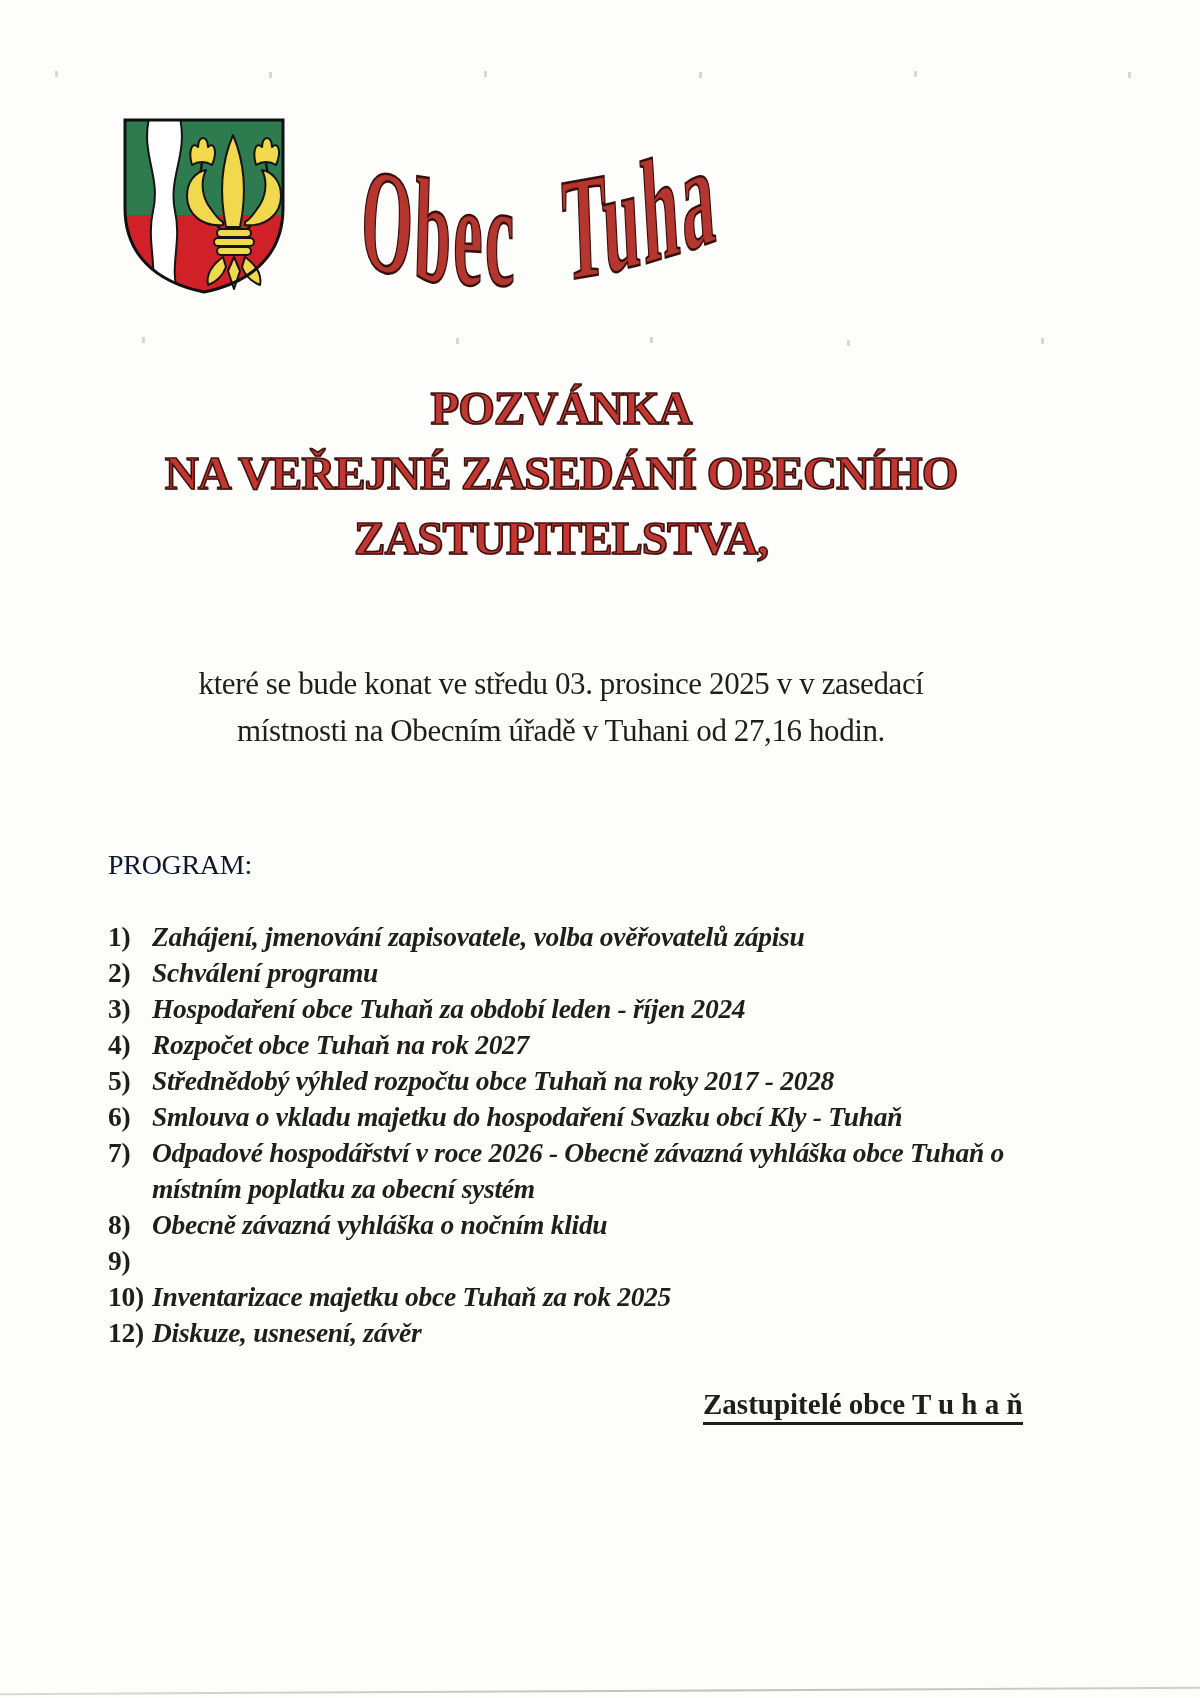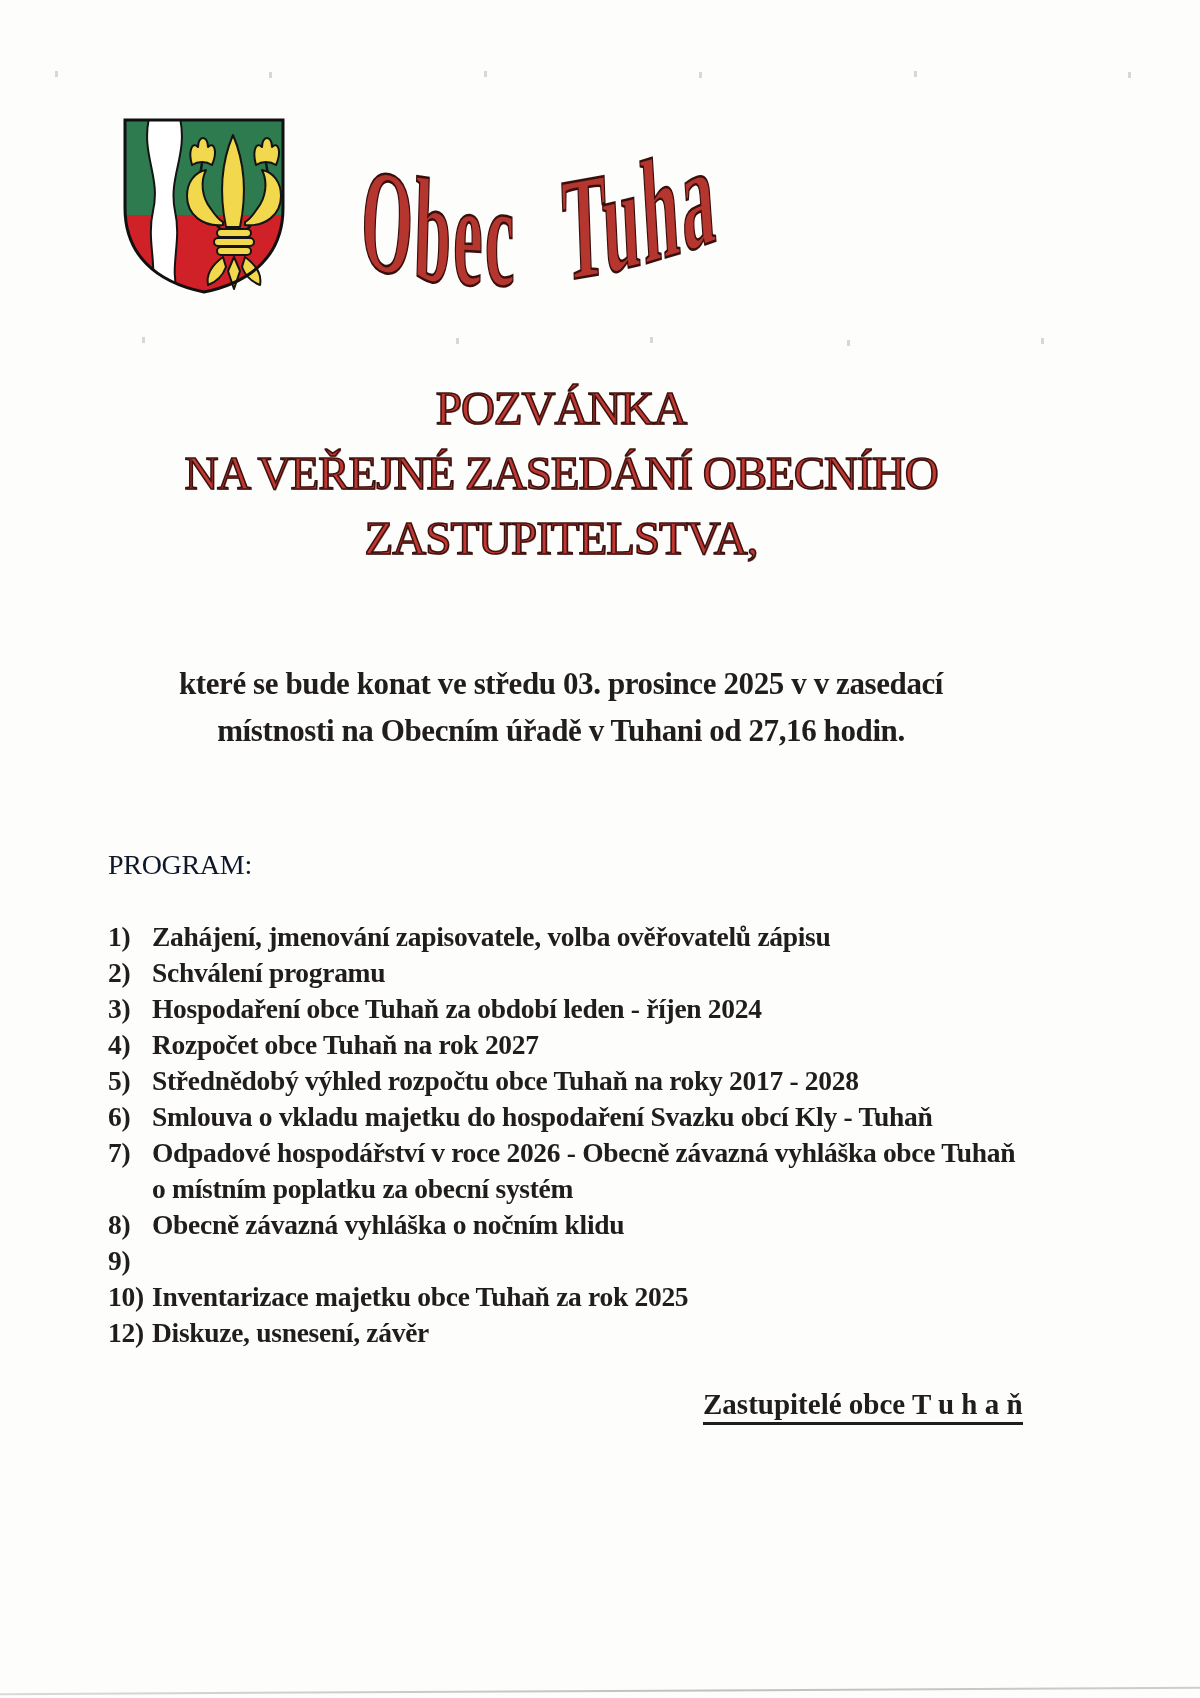--- a/index.html
+++ b/index.html
@@ -24,46 +24,46 @@
   }
   #logo-text-wrap svg{overflow:visible;}
   #logo-text-wrap text{
     font-family:"Liberation Serif","DejaVu Serif",serif;
     font-weight:bold;font-size:148px;letter-spacing:6px;word-spacing:64px;
     fill:#b5362f;stroke:#380f0c;stroke-width:2.6px;
   }
   
   #title-block{
     position:absolute;left:0;top:376px;width:1122px;text-align:center;
-    font-weight:normal;font-size:47px;line-height:65px;letter-spacing:-1px;
+    font-weight:bold;font-size:47px;line-height:65px;letter-spacing:-1px;
     color:#c23731;
     -webkit-text-stroke:1.6px #3d120e;
     text-shadow:1px 1px 0 rgba(61,18,14,.45);
   }
   
   #intro-block{
     position:absolute;left:0;top:660px;width:1122px;text-align:center;
-    font-weight:bold;font-size:31px;line-height:47px;letter-spacing:-0.4px;
+    font-weight:normal;font-size:31px;line-height:47px;letter-spacing:-0.4px;
     color:#201d1c;
   }
   
   #program-heading{
     position:absolute;left:108px;top:849px;
     font-weight:normal;font-size:28px;color:#0f172a;letter-spacing:-0.3px;
   }
   
   #agenda-list{
     position:absolute;left:108px;top:919px;width:980px;
     list-style:none;margin:0;padding:0;
     font-weight:bold;font-size:27.5px;line-height:36px;letter-spacing:-0.3px;
     color:#201d1c;
   }
   .agenda-row{display:flex;align-items:flex-start;}
   .agenda-num{flex:0 0 44px;}
-  .agenda-text{max-width:872px;}
+  .agenda-text{max-width:872px;font-style:italic;}
   
   #signature{
     position:absolute;left:703px;top:1388px;
     font-weight:bold;font-size:29px;color:#201d1c;
     border-bottom:3px solid #201d1c;padding-bottom:1px;
   }
 </style>
 </head>
 <body>
 

